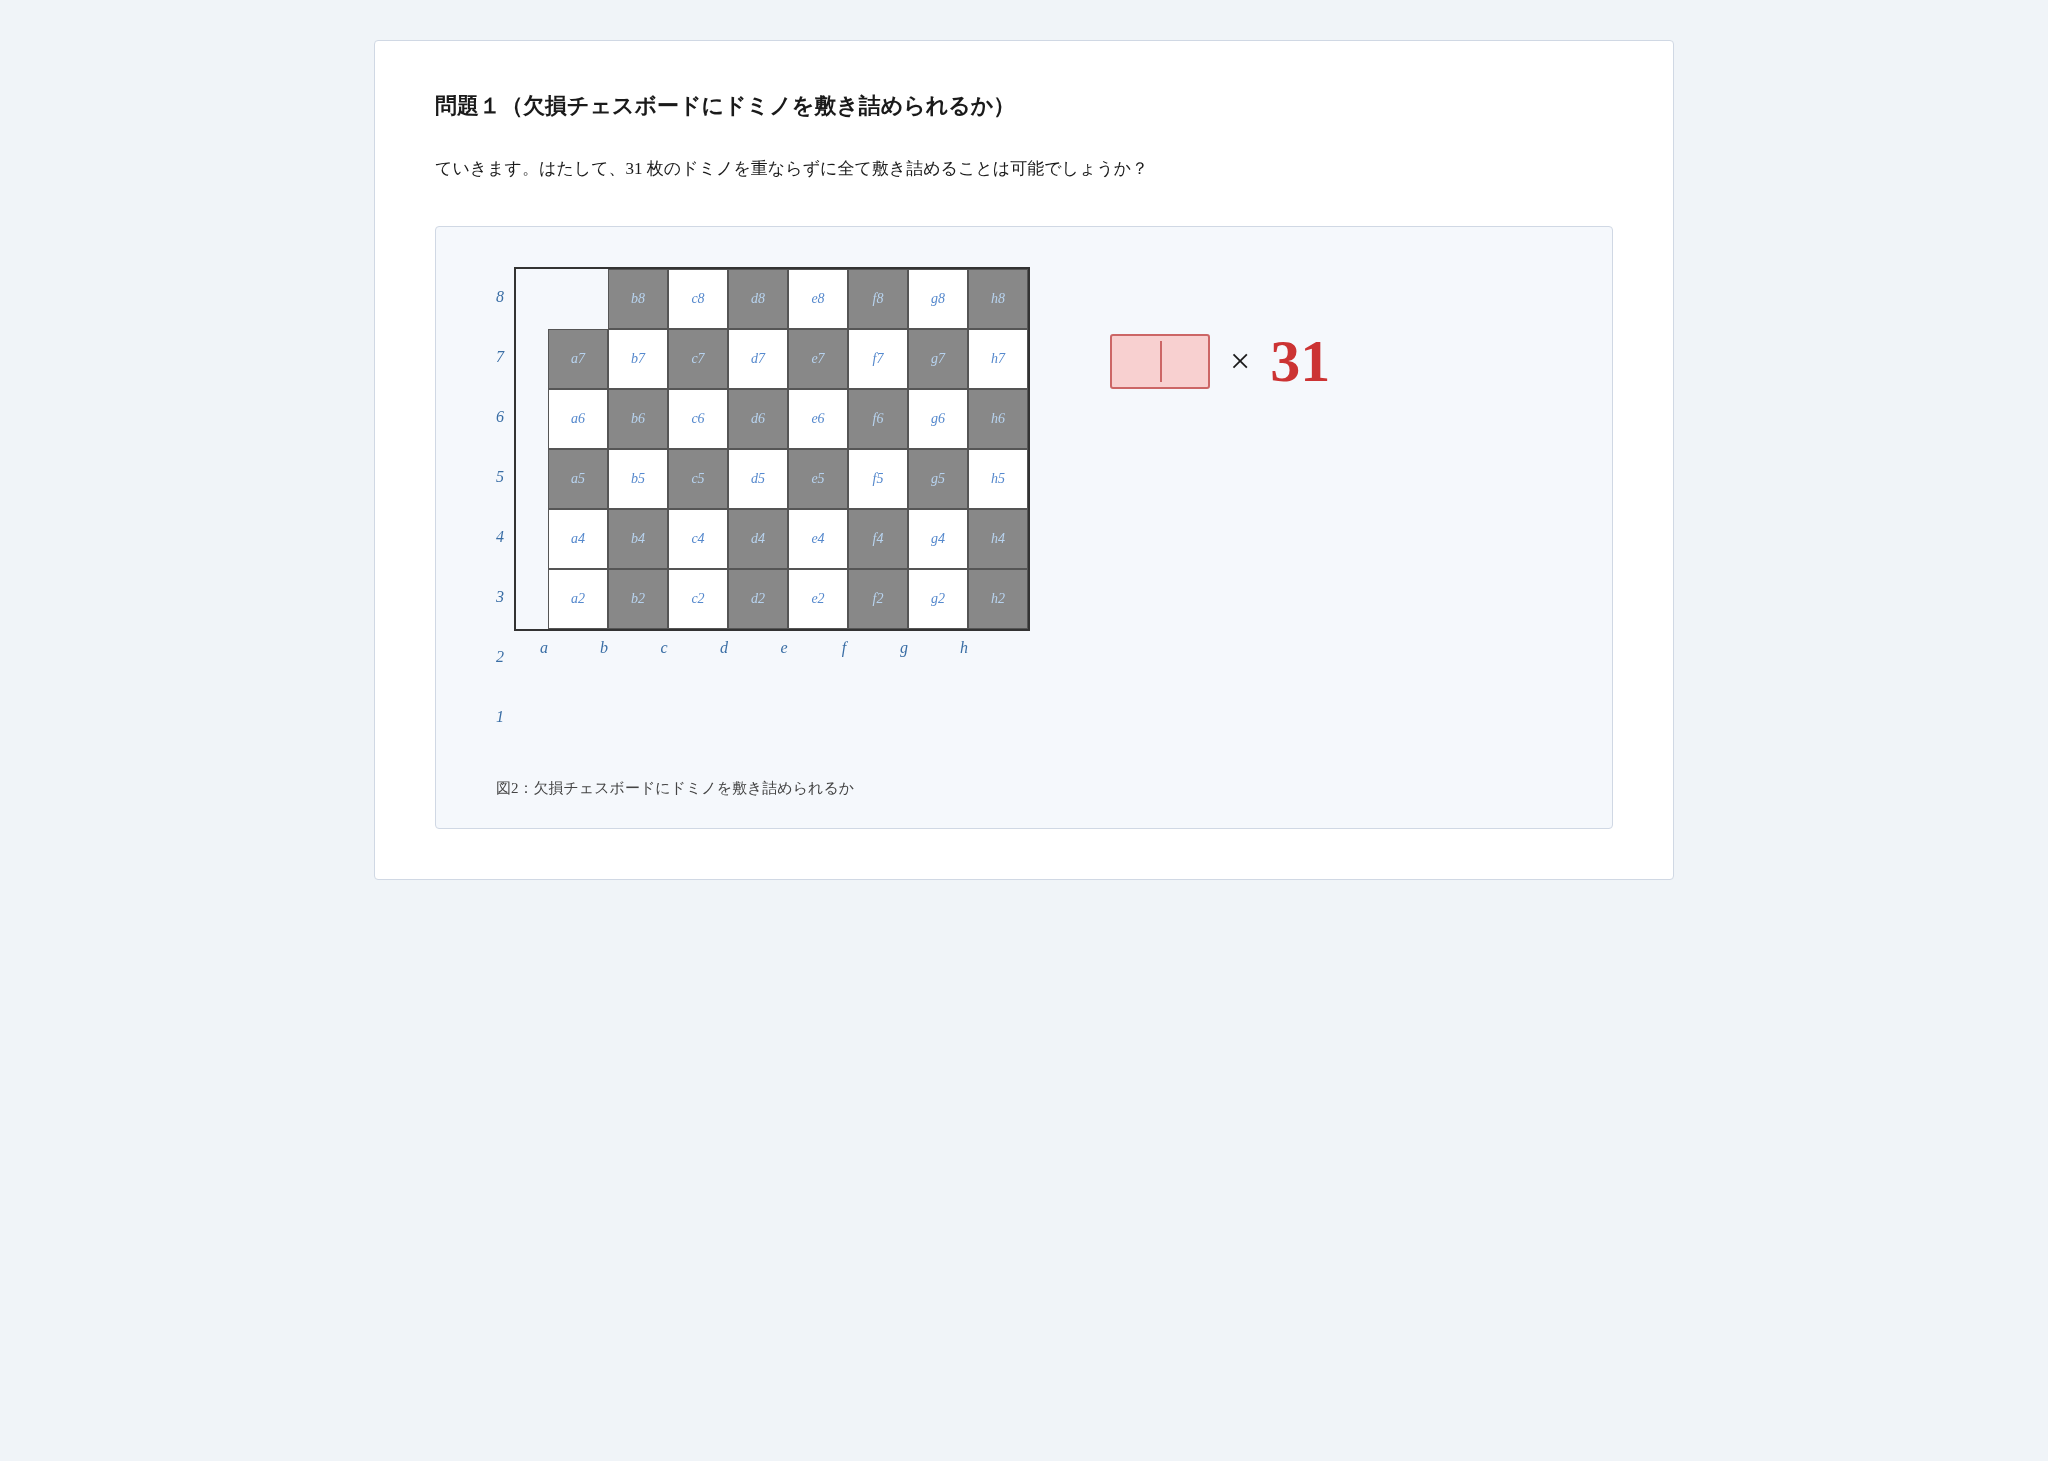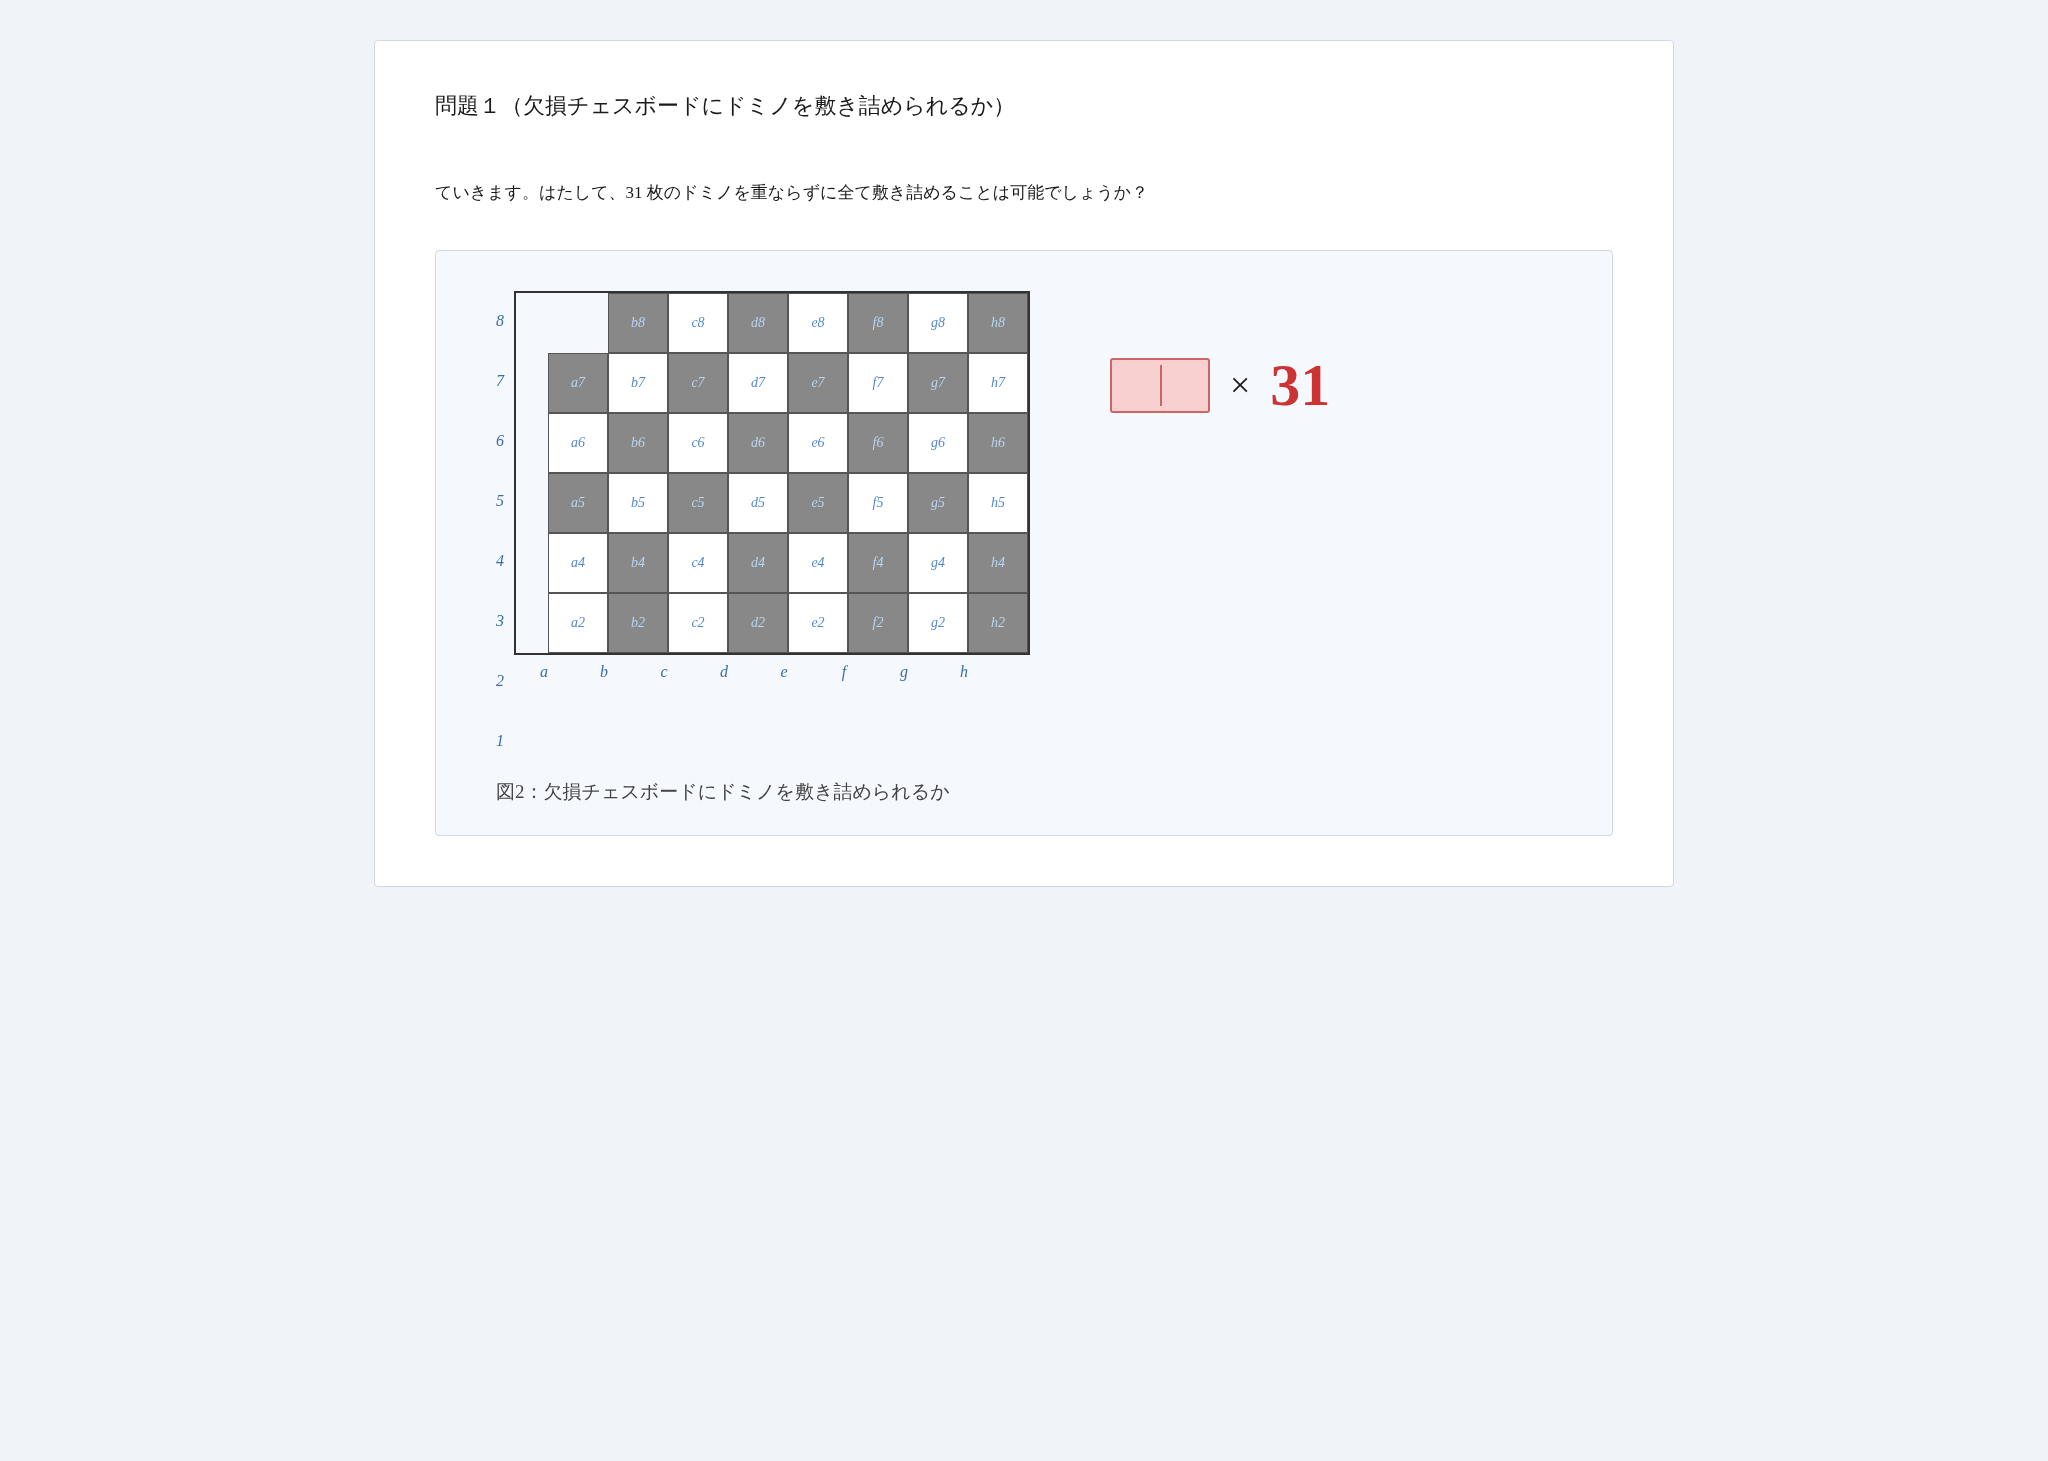--- a/index.html
+++ b/index.html
@@ -14,22 +14,21 @@
     }
     .page-container {
       background: #fff;
       border: 1px solid #d0d8e4;
       border-radius: 4px;
       width: 1300px;
       padding: 50px 60px;
     }
     .problem-title {
       font-size: 22px;
-      font-weight: normal;
-      margin-bottom: 24px;
+      font-weight: bold;
       color: #1a1a1a;
     }
     .problem-desc {
       font-size: 17px;
       line-height: 1.9;
       color: #1a1a1a;
       margin-bottom: 40px;
     }
     .content-area {
       background: #f5f8fc;
@@ -108,23 +107,23 @@
     }
     .col-label {
       width: 60px;
       text-align: center;
       font-size: 16px;
       color: #3a6ea5;
       font-style: italic;
     }
     .figure-caption {
       text-align: right;
-      font-size: 19px;
+      font-size: 15px;
       color: #444;
-      margin-top: 8px;
+      margin-top: 32px;
     }
     .domino-section {
       display: flex;
       align-items: center;
       gap: 20px;
       margin-top: 60px;
     }
     .domino-icon {
       width: 100px;
       height: 55px;

